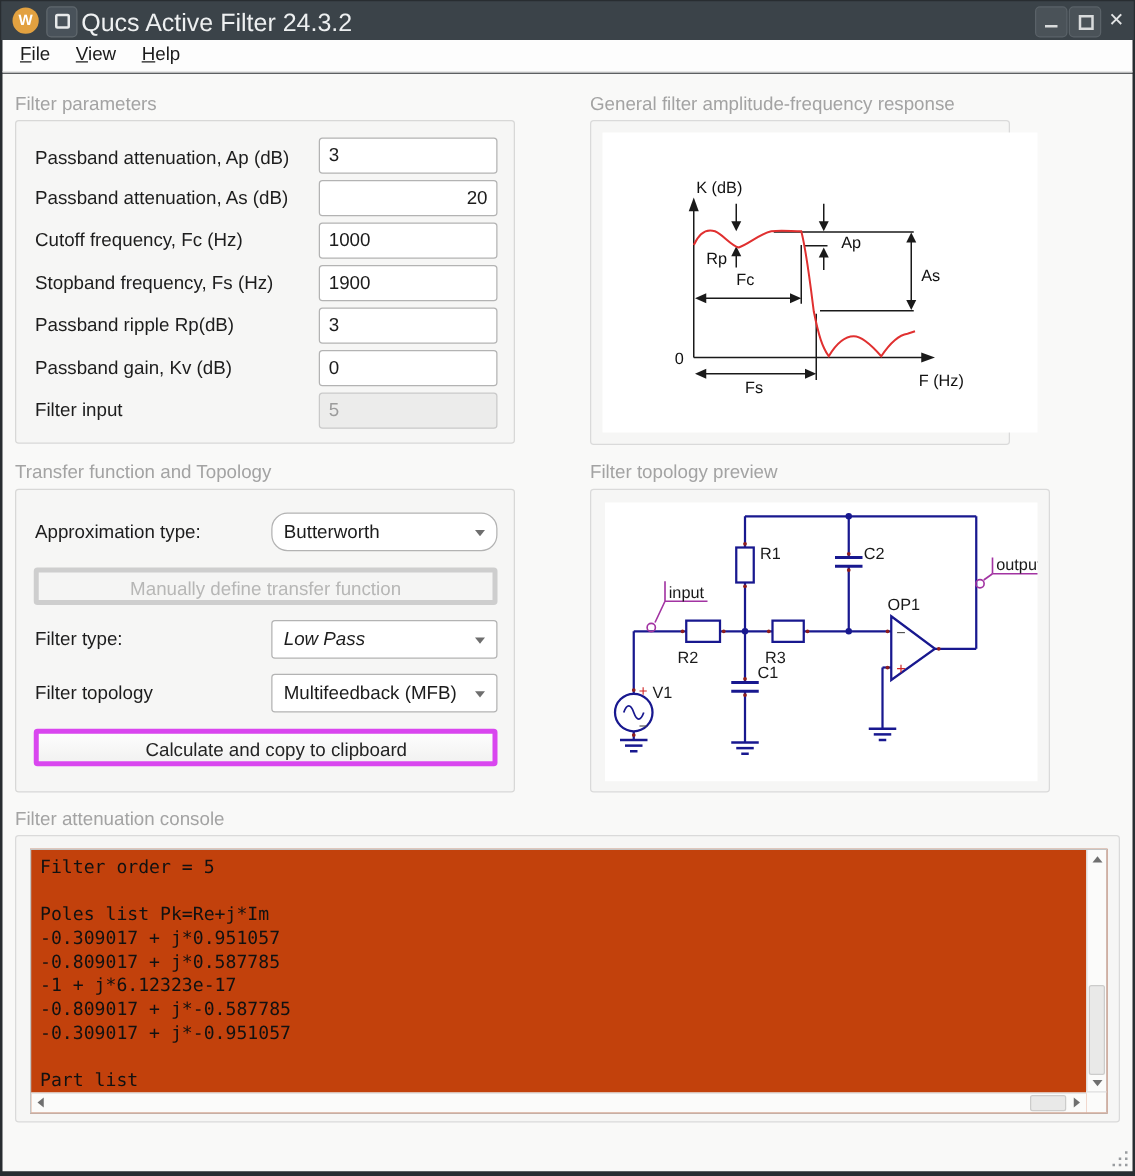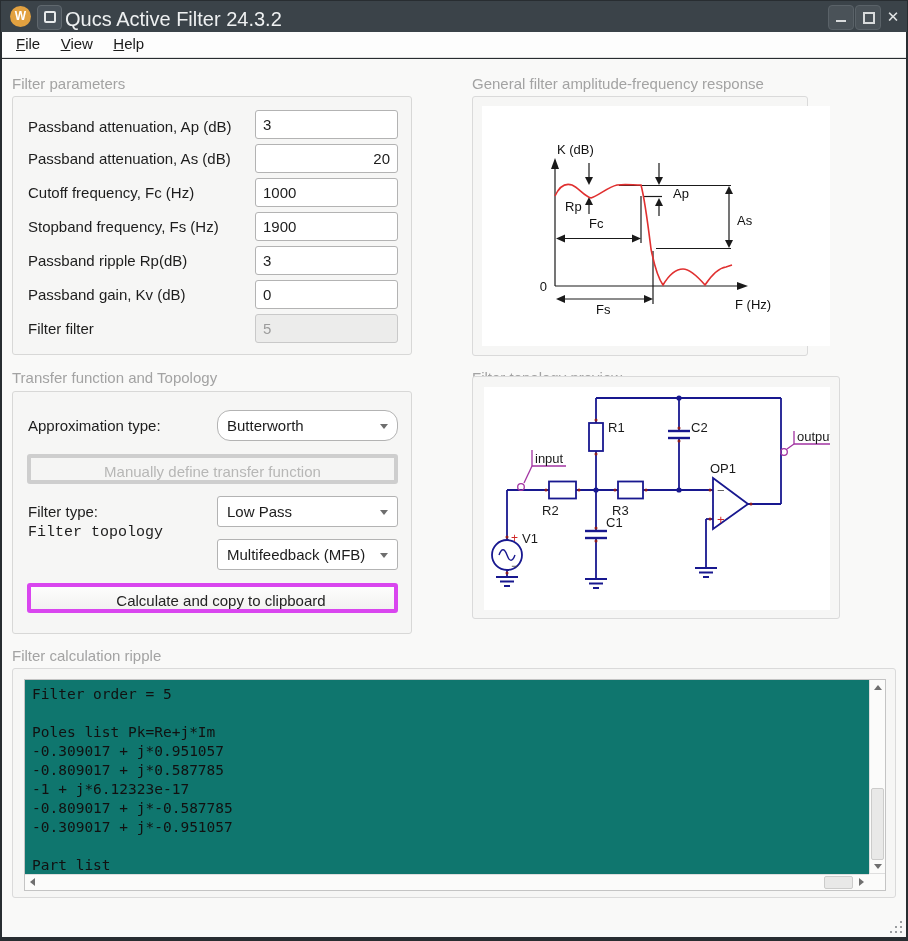--- a/index.html
+++ b/index.html
@@ -29,21 +29,21 @@
        border-radius:3px;background:#fff;font:15px "Liberation Sans",sans-serif;color:#1c1c1c;padding:0 7px;outline:none;}
   .tin:disabled{background:#ececeb;color:#9c9c9c;border-color:#c9c9c9;}
   .dd{position:absolute;box-sizing:border-box;width:181px;height:31px;background:#fff;border:1px solid #b3b3b3;
       border-radius:3px;font-size:15px;color:#1c1c1c;line-height:29px;padding:0 24px 0 9px;white-space:nowrap;overflow:hidden;}
   .dd-arrow{position:absolute;right:9px;top:13px;width:0;height:0;
             border-left:4px solid transparent;border-right:4px solid transparent;border-top:5px solid #6e6e6e;}
   .btn{position:absolute;box-sizing:border-box;background:linear-gradient(#fdfdfd,#f2f2f1);border:4px solid #d946ef;
        border-radius:3px;font-size:15px;color:#242424;text-align:center;line-height:28px;}
   .btn.disabled{color:#b7b7b6;background:#f5f5f4;border-color:#cecece;}
   .panel{position:absolute;background:#f6f6f5;border:1px solid #dadada;border-radius:3px;box-sizing:border-box;}
-  .console-inner{position:absolute;left:11px;top:10px;width:862px;height:212px;background:#0f766e;
+  .console-inner{position:absolute;left:11px;top:10px;width:862px;height:212px;background:#c2410c;
                  border:1px solid #c4c4c4;box-sizing:border-box;}
   .console-text{position:absolute;left:7px;top:6px;right:18px;bottom:17px;overflow:hidden;
                 font:14.5px "DejaVu Sans Mono",monospace;color:#111;}
   .cline{height:19px;white-space:pre;}
   .vsb{position:absolute;top:0;right:0;width:16px;height:194px;border-left:1px solid #dedede;
        background:#fbfbfa;box-sizing:border-box;}
   .hsb{position:absolute;left:0;bottom:0;height:16px;right:16px;border-top:1px solid #dedede;
        background:#fbfbfa;box-sizing:border-box;}
   .sb-btn{position:absolute;width:15px;height:15px;}
   .tri-up{width:0;height:0;border-left:4px solid transparent;border-right:4px solid transparent;
@@ -102,21 +102,21 @@
   <div class="flabel" style="left:28px;top:150px;">Passband attenuation, As (dB)</div>
   <input class="tin" style="left: 255px; top: 144px; text-align: right;" value="20">
   <div class="flabel" style="left:28px;top:184px;">Cutoff frequency, Fc (Hz)</div>
   <input class="tin" style="left: 255px; top: 178px;" value="1000">
   <div class="flabel" style="left:28px;top:218px;">Stopband frequency, Fs (Hz)</div>
   <input class="tin" style="left: 255px; top: 212px;" value="1900">
   <div class="flabel" style="left:28px;top:252px;">Passband ripple Rp(dB)</div>
   <input class="tin" style="left: 255px; top: 246px;" value="3">
   <div class="flabel" style="left:28px;top:286px;">Passband gain, Kv (dB)</div>
   <input class="tin" style="left: 255px; top: 280px;" value="0">
-  <div class="flabel" style="left:28px;top:320px;">Filter filter</div>
+  <div class="flabel" style="left:28px;top:320px;">Filter input</div>
   <input class="tin" style="left: 255px; top: 314px;" disabled="" value="5">
 
   <div class="hd" style="left:472px;top:74px;">General filter amplitude-frequency response</div>
   <div class="panel" style="left:472px;top:96px;width:336px;height:260px;">
     <svg width="366" height="258" viewBox="0 0 366 258">
       <rect x="9" y="9" width="348" height="240" fill="#ffffff"></rect>
       <g stroke="#1a1a1a" stroke-width="1.2" fill="none">
         <path d="M82,189 V70"></path>
         <path d="M82,189 H266"></path>
         <path d="M146,88.5 H258"></path>
@@ -165,35 +165,35 @@
 
   <div class="flabel" style="left:28px;top:417px;">Approximation type:</div>
   <div class="dd" style="left:217px;top:410px;border-radius:13px;">
     <span>Butterworth</span>
     <span class="dd-arrow"></span>
   </div>
 
   <div class="btn disabled" style="left:27px;top:454px;width:371px;height:30px;">Manually define transfer function</div>
 
   <div class="flabel" style="left:28px;top:503px;">Filter type:</div>
-  <div class="dd" style="left:217px;top:496px;">
+  <div class="dd" style="left:217px;top:496px;font-style:italic;">
     <span>Low Pass</span>
     <span class="dd-arrow"></span>
   </div>
 
-  <div class="flabel" style="left:28px;top:524px;font-family:Liberation Mono, monospace;">Filter topology</div>
+  <div class="flabel" style="left:28px;top:546px;">Filter topology</div>
   <div class="dd" style="left:217px;top:539px;">
     <span>Multifeedback (MFB)</span>
     <span class="dd-arrow"></span>
   </div>
 
   <div class="btn" style="left:27px;top:583px;width:371px;height:30px;padding-left:17px;">Calculate and copy to clipboard</div>
 
   <div class="hd" style="left:472px;top:368px;">Filter topology preview</div>
-  <div class="panel" style="left:472px;top:376px;width:368px;height:243px;">
+  <div class="panel" style="left:472px;top:391px;width:368px;height:243px;">
     <svg width="366" height="241" viewBox="0 0 366 241">
       <defs>
         <clipPath id="canvasclip">
             <rect x="0" y="0" width="346" height="223"></rect>
           </clipPath>
       </defs>
       <rect x="11" y="10" width="346" height="223" fill="#ffffff"></rect>
       <g transform="translate(11,10)" clip-path="url(#canvasclip)">
         <g stroke="#18188f" stroke-width="1.8" fill="none">
           <path d="M23,103 H229"></path>
@@ -280,21 +280,21 @@
           <text x="313" y="54">output</text>
         </g>
         <text x="27" y="155" font-size="12" fill="#d02525">+</text>
         <text x="27" y="183" font-size="12" fill="#444">−</text>
         <text x="233" y="108" font-size="13" fill="#555">−</text>
         <text x="233" y="137" font-size="13" fill="#d02525">+</text>
       </g>
     </svg>
   </div>
 
-  <div class="hd" style="left:12px;top:646px;">Filter calculation ripple</div>
+  <div class="hd" style="left:12px;top:646px;">Filter attenuation console</div>
   <div class="panel" style="left:12px;top:668px;width:884px;height:230px;">
     <div class="console-inner">
       <div class="console-text">
         <div class="cline">Filter order = 5</div>
         <div class="cline"></div>
         <div class="cline">Poles list Pk=Re+j*Im</div>
         <div class="cline">-0.309017 + j*0.951057</div>
         <div class="cline">-0.809017 + j*0.587785</div>
         <div class="cline">-1 + j*6.12323e-17</div>
         <div class="cline">-0.809017 + j*-0.587785</div>

